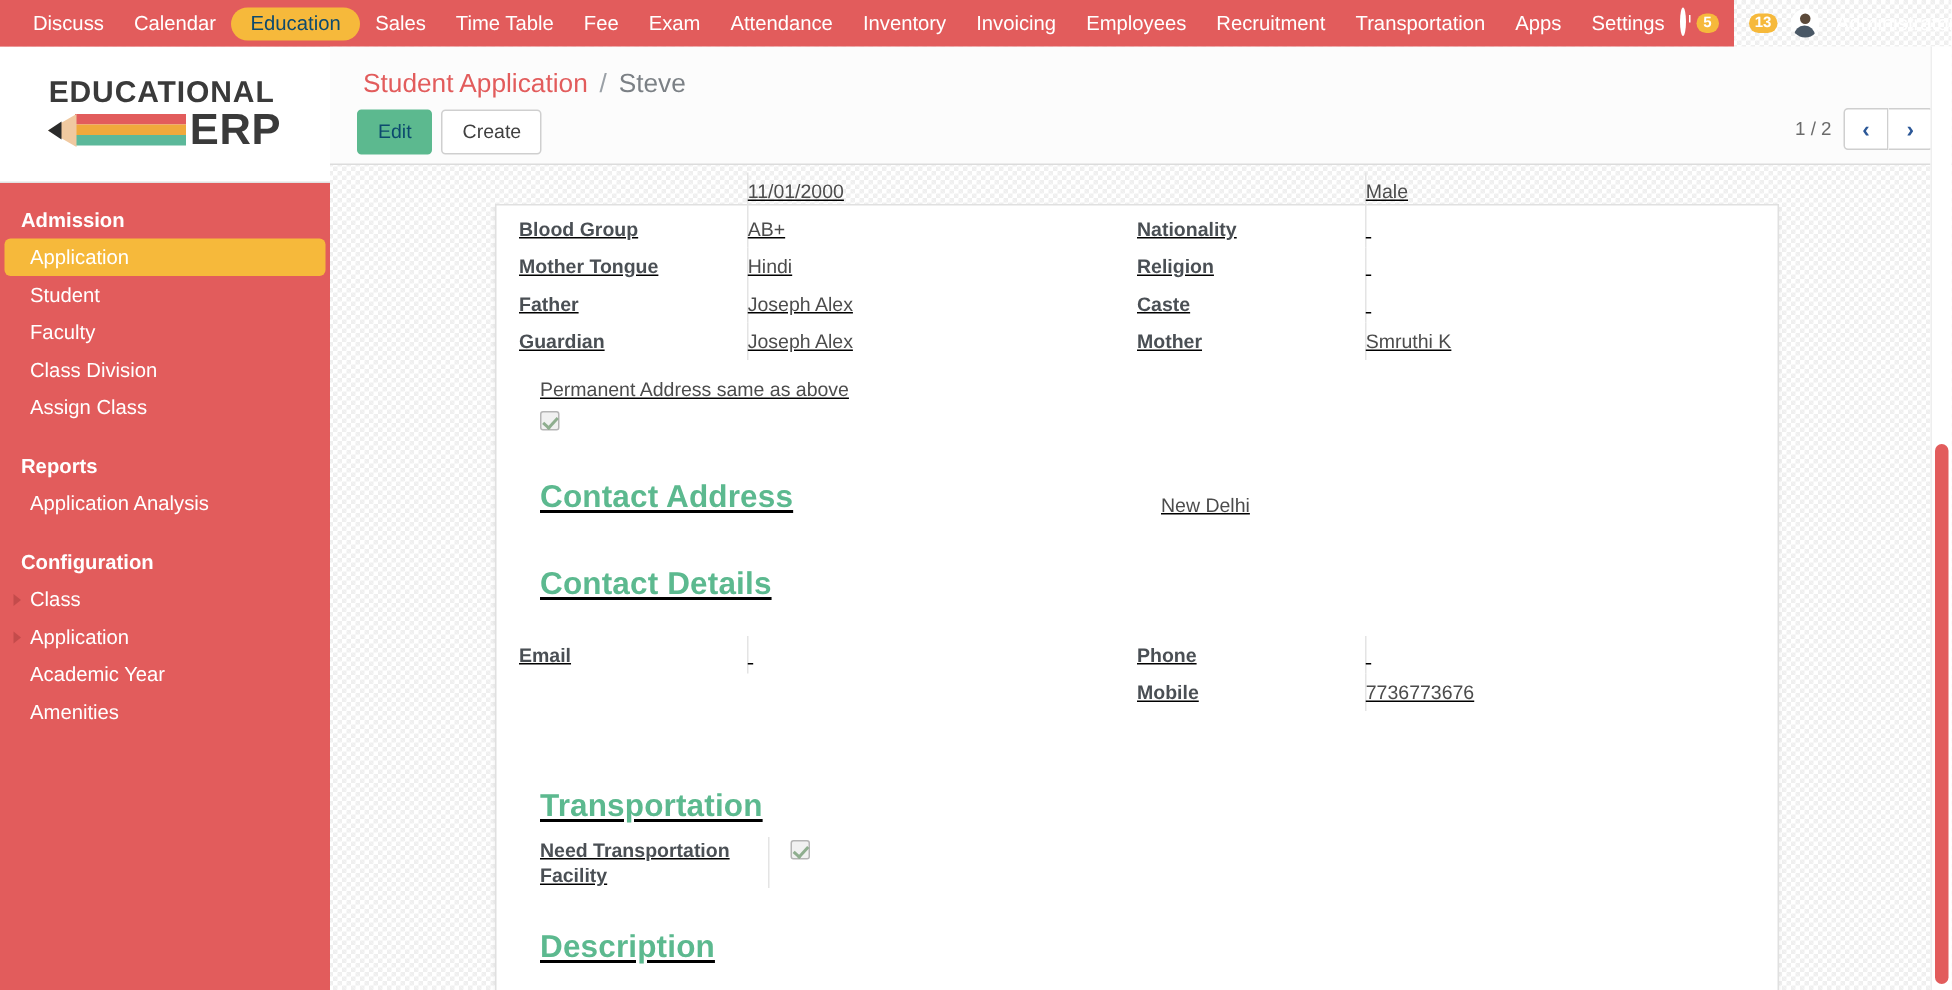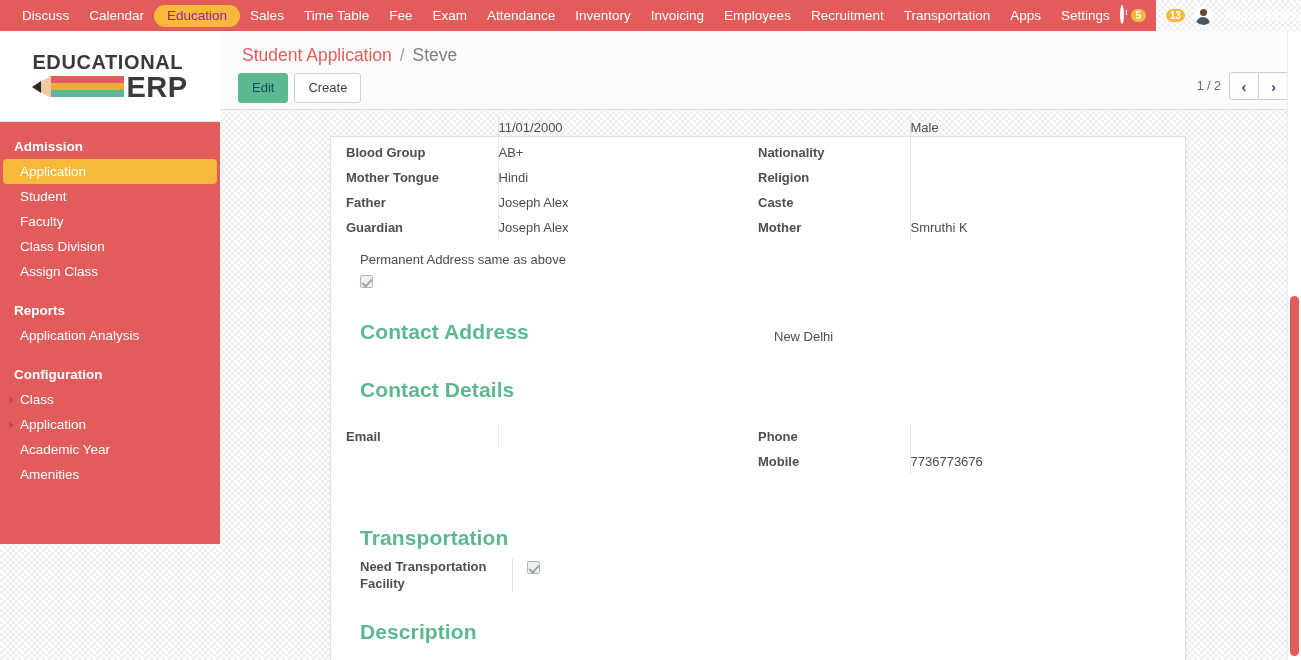--- a/index.html
+++ b/index.html
@@ -38,21 +38,21 @@
     line-height: 22px;
     color: #ffffff;
     font-size: 13.5px;
     cursor: pointer;
   }
   .nav-item:first-child { margin-left: 12px; }
   .nav-item.active {
     background: #f6b93b;
     border-radius: 11px;
     padding: 0 13px;
-    color: #a21caf;
+    color: #0c4a6e;
   }
   .nav-right {
     margin-left: auto;
     display: flex; align-items: center;
     padding-right: 8px;
     gap: 9px;
   }
   .nav-badge-wrap { position: relative; display: inline-flex; align-items: center; cursor: pointer; }
   .nav-badge-icon {
     width: 17px; height: 17px;
@@ -121,21 +121,21 @@
     width: 14px; height: 10px;
     border-radius: 7px 7px 0 0;
     background: #4a5866;
   }
   .user-name { font-size: 13.5px; color: #ffffff; padding-left: 2px; cursor: pointer; }
 
   
   .sidebar {
     position: absolute;
     top: 31px; left: 0;
-    width: 220px; height: 513px;
+    width: 220px; height: 629px;
     background: #e25c5c;
     z-index: 30;
   }
   .logo-box {
     background: #ffffff;
     height: 91px;
     width: 220px;
     display: flex;
     align-items: center;
     justify-content: center;
@@ -319,21 +319,21 @@
     position: absolute;
     top: 25px; left: 110px;
     width: 856px;
     min-height: 540px;
     background: #ffffff;
     border: 1px solid #e0e0e0;
     box-shadow: 0 1px 3px rgba(0,0,0,0.08);
     padding: 0 15px;
   }
   
-  .sheet-inner { margin-top: -22px; }
+  .sheet-inner { margin-top: -22px; text-decoration: underline; }
 
   .grp { display: flex; }
   .grp-col { width: 50%; }
 
   table.fields { width: 100%; border-collapse: collapse; }
   table.fields td { vertical-align: top; padding: 4px 0; }
   td.lbl {
     width: 152px;
     font-size: 13px;
     font-weight: bold;

